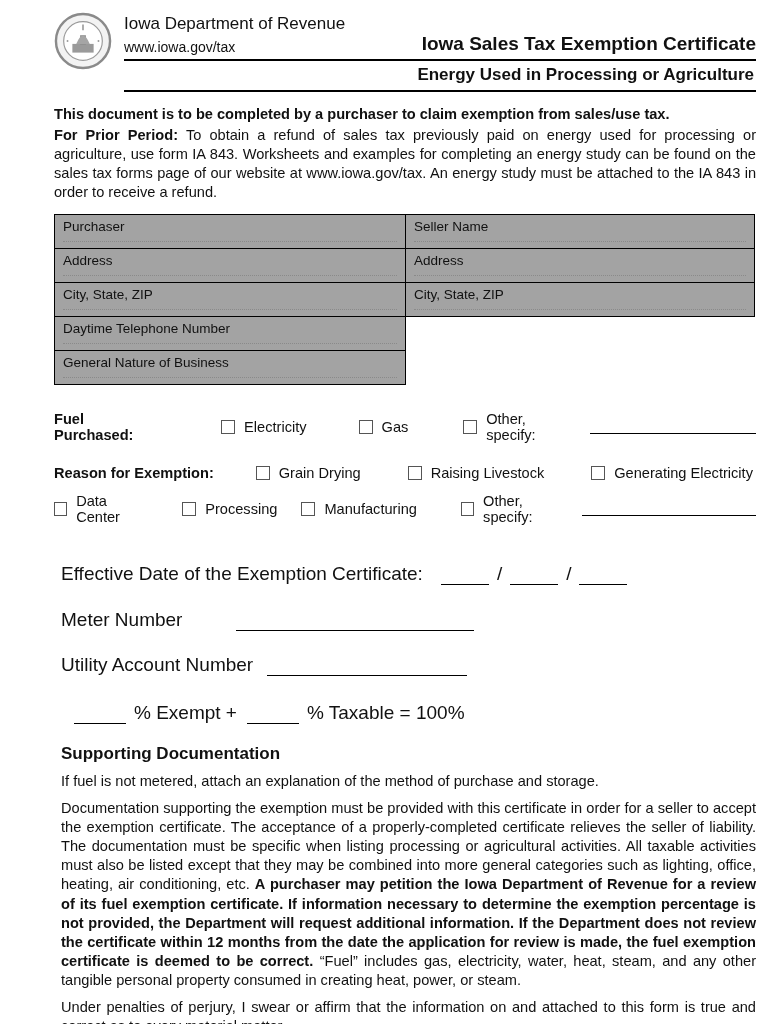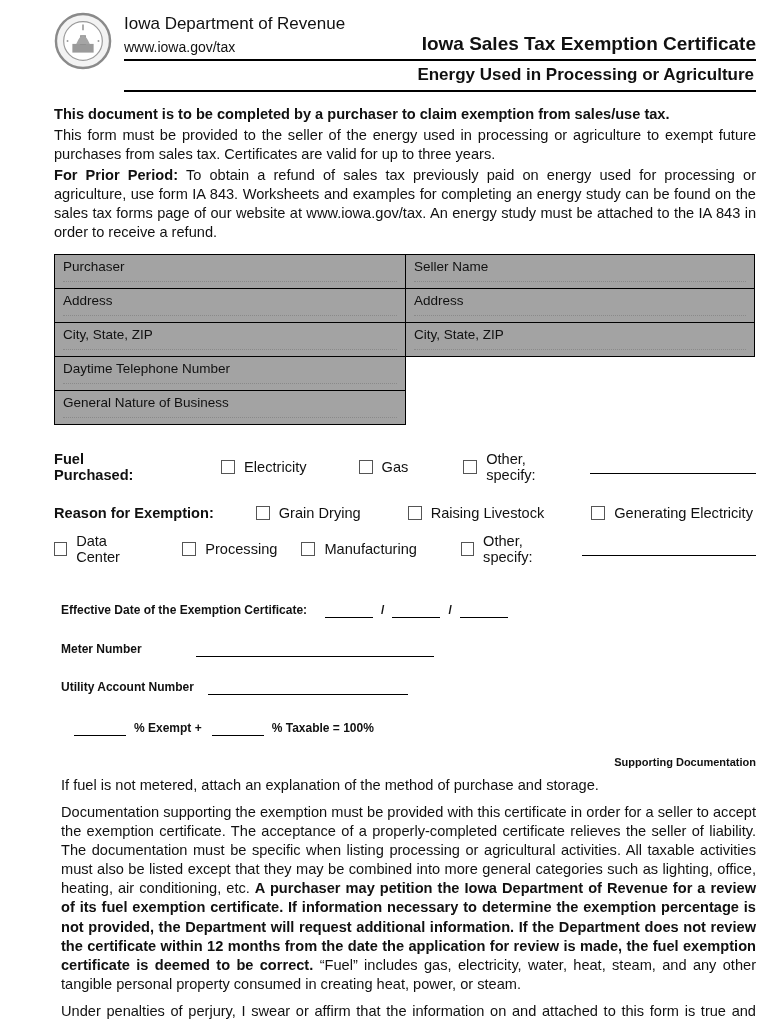--- a/index.html
+++ b/index.html
@@ -35,30 +35,30 @@
   
   .chk-row { display:flex; align-items:center; font-size:14.6px; }
   .row-fuel { margin-top:26px; }
   .row-reason1 { margin-top:22px; }
   .row-reason2 { margin-top:12px; }
   .chk { display:flex; align-items:center; }
   .box { display:inline-block; width:14px; height:14px; border:1.5px solid #555; margin-right:9px; background:#fff; }
   .blank { display:inline-block; border-bottom:1px solid #000; height:15px; }
 
   
-  .field-row { display:flex; font-size:12px; padding-left:7px;font-weight:bold; }
+  .field-row { display:flex; align-items:flex-end; font-size:19px; padding-left:7px; }
   .row-date { margin-top:38px; }
   .row-meter { margin-top:24px;gap:40px; }
   .row-utility { margin-top:23px; }
   .row-percent { margin-top:26px; padding-left:20px; }
   .sep { margin:0 8px; }
 
   
   .support { padding-left:7px; margin-top:20px; }
-  .support h2 { font-size:11px; font-weight:bold; margin-bottom:8px;text-align:right; }
+  .support h2 { font-size:17px; font-weight:bold; margin-bottom:8px; }
   .support p { font-size:14.6px; line-height:1.31; margin-bottom:8px; }
 </style>
 </head>
 <body>
 
 <div class="page">
 
   <div class="header">
     <div class="seal">
       <svg viewBox="0 0 60 60" width="58" height="58" aria-hidden="true">
@@ -81,21 +81,20 @@
         <div class="form-title">Iowa Sales Tax Exemption Certificate</div>
       </div>
       <div class="rule"></div>
       <div class="subtitle">Energy Used in Processing or Agriculture</div>
       <div class="rule"></div>
     </div>
   </div>
 
   <div class="intro">
     <p class="b">This document is to be completed by a purchaser to claim exemption from sales/use tax.</p>
-    <p class="just">This form must be provided to the seller of the energy used in processing or agriculture to exempt future purchases from sales tax.  Certificates are valid for up to three years.</p>
     <p class="just"><span class="b">For Prior Period:</span> <span>To obtain a refund of sales tax previously paid on energy used for processing or agriculture, use form IA 843. Worksheets and examples for completing an energy study can be found on the sales tax forms page of our website at www.iowa.gov/tax.  An energy study must be attached to the IA 843 in order to receive a refund.</span></p>
   </div>
 
   <div class="info-table">
     <div class="col-left">
       <div class="cell">
         <span>Purchaser</span>
         <span class="fill-line"></span>
       </div>
       <div class="cell">

